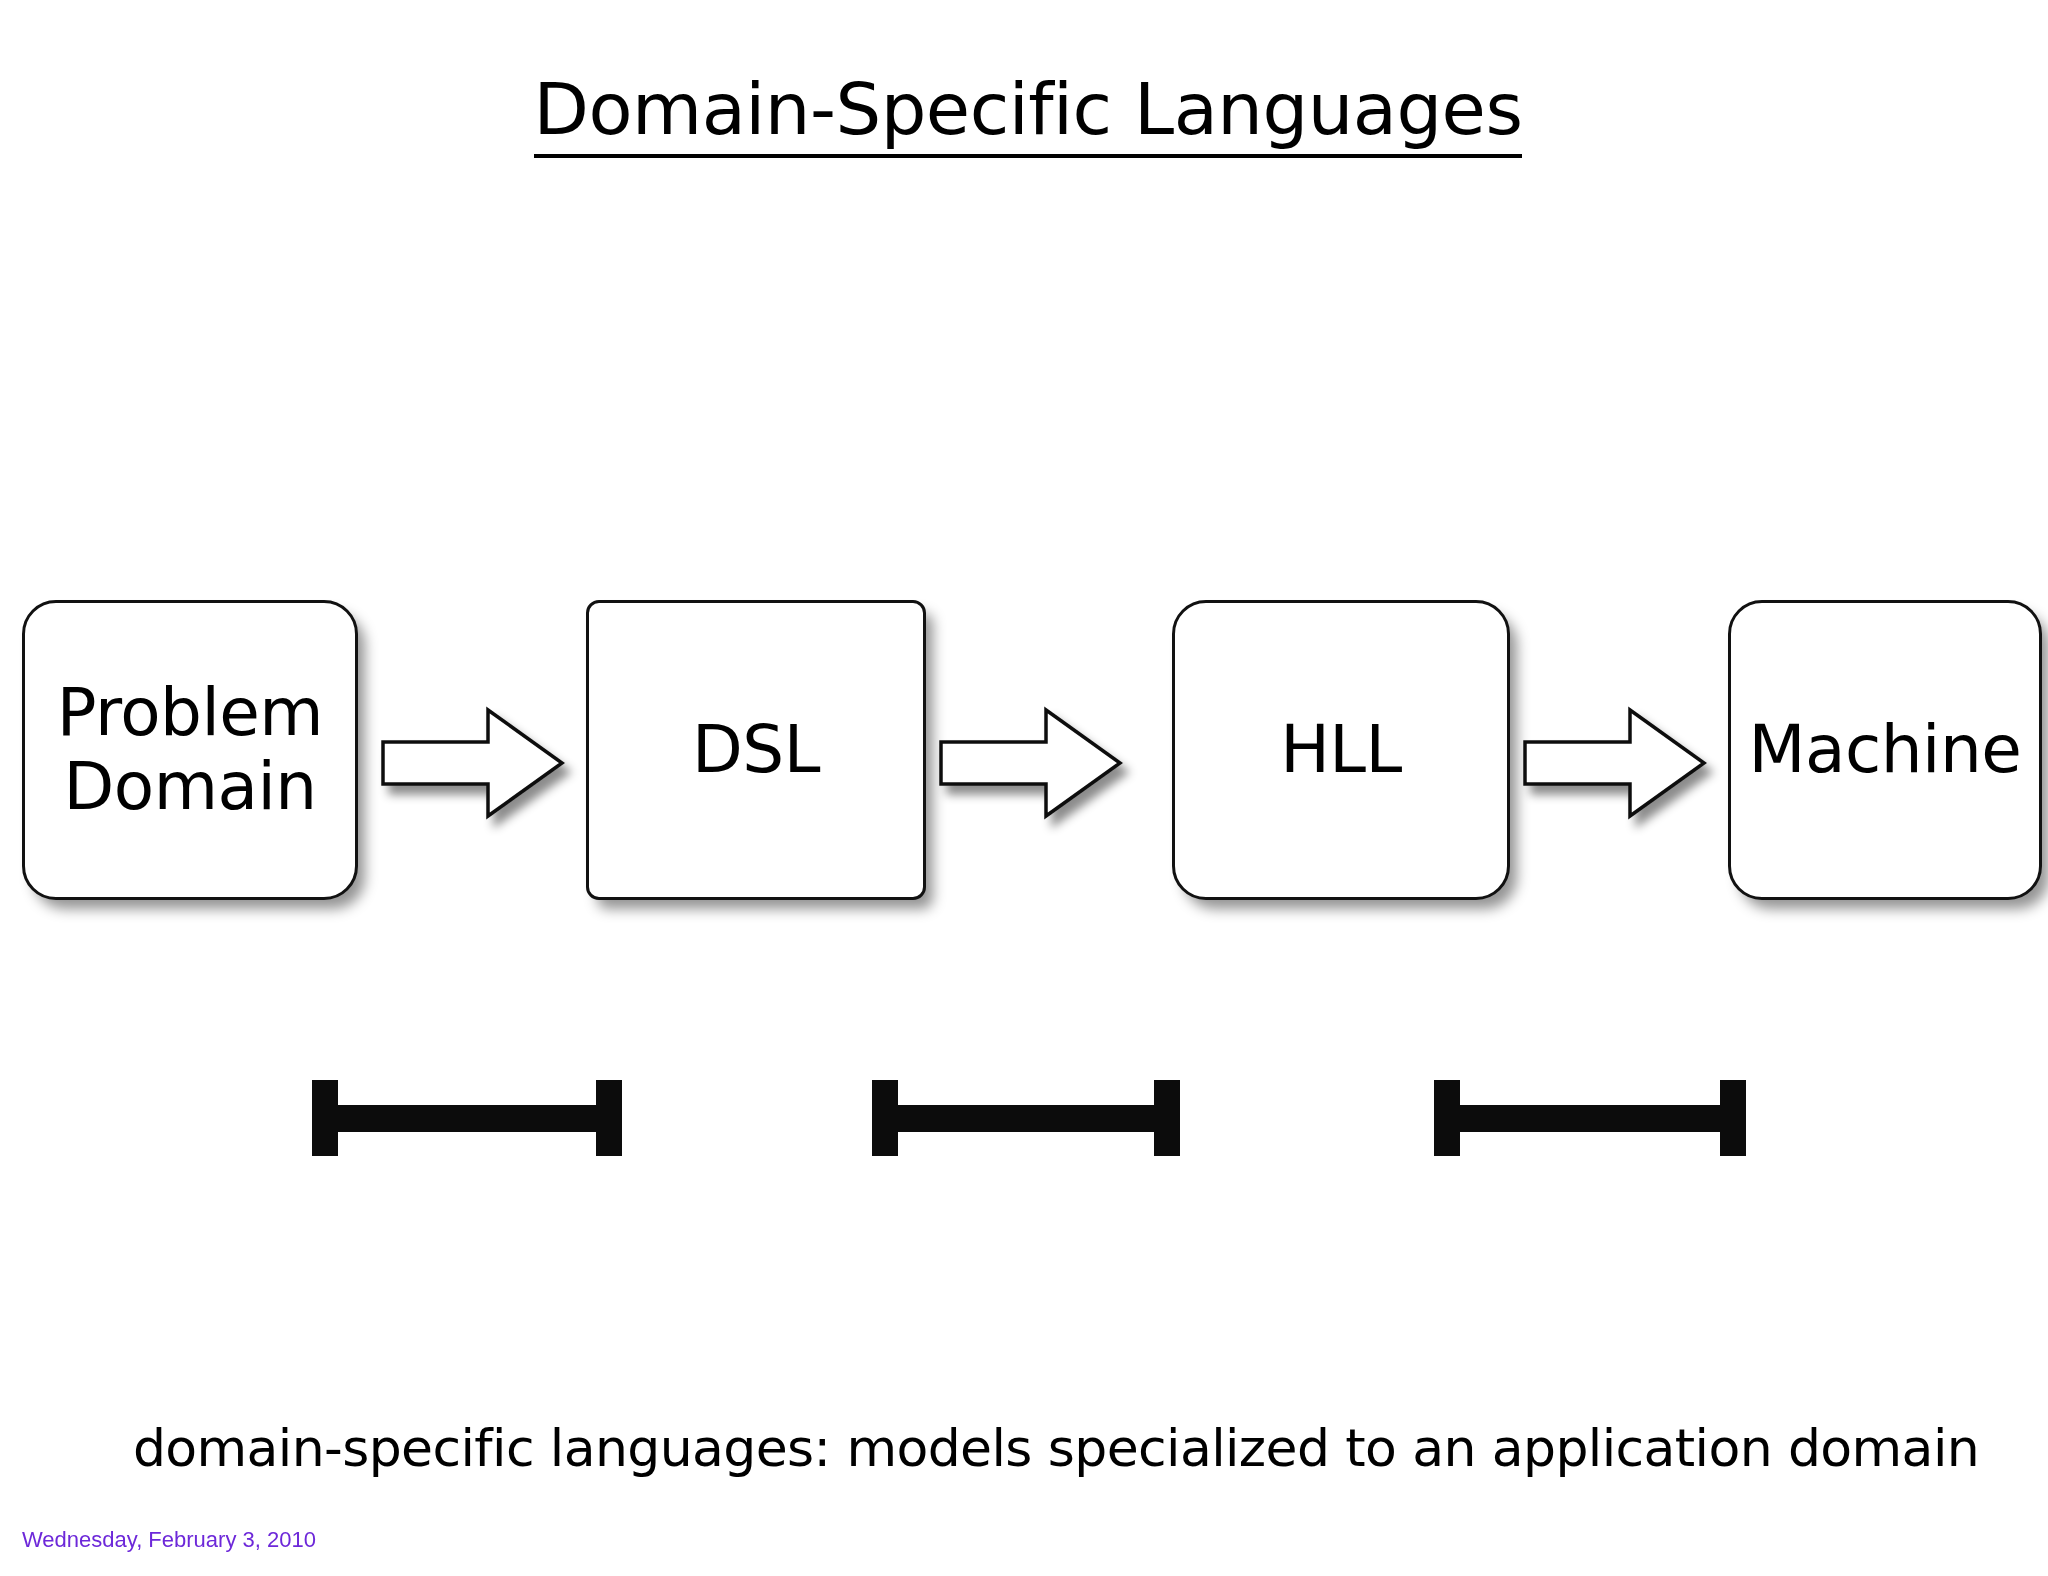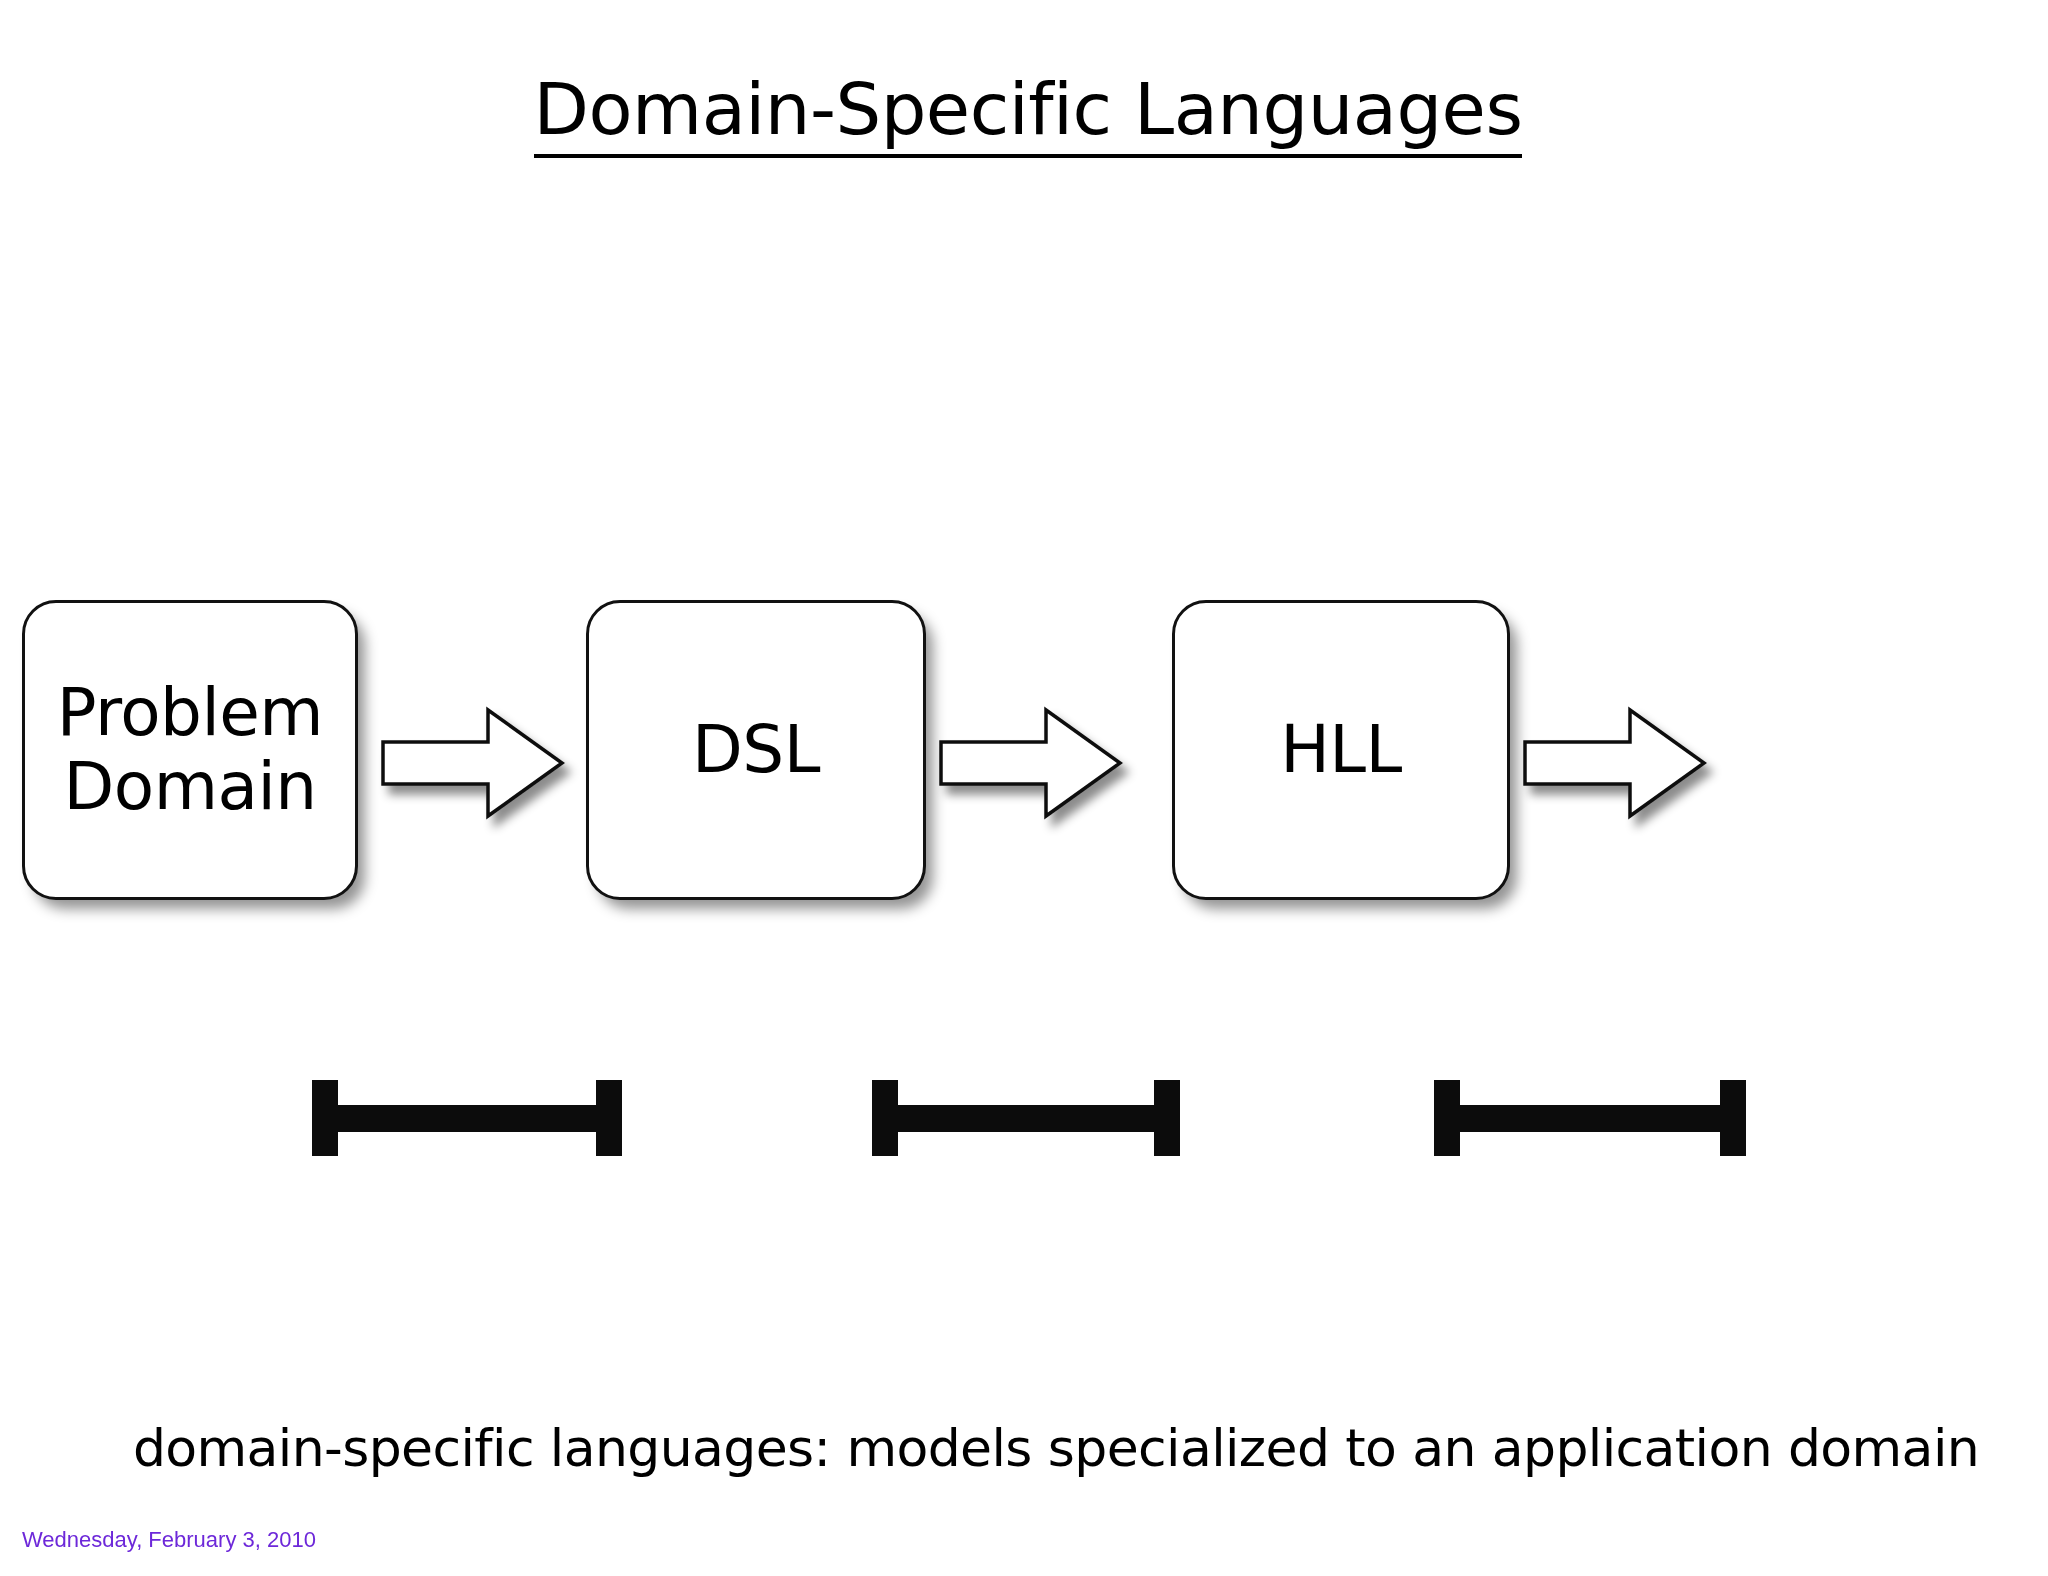--- a/index.html
+++ b/index.html
@@ -63,21 +63,21 @@
     font-family: "DejaVu Sans", sans-serif;
     font-size: 66px;
     line-height: 1.12;
     font-weight: 400;
     letter-spacing: -0.5px;
     white-space: pre-line;
     padding: 0 8px;
   }
 
   #box-problem-domain { left: 22px;   width: 336px; }
-  #box-dsl            { left: 586px;  width: 340px; }
+  #box-dsl            { left: 586px;  width: 340px; border-radius: 13px; }
   #box-hll            { left: 1172px; width: 338px; }
   #box-machine        { left: 1728px; width: 314px; }
 
   
   .flow-arrow {
     position: absolute;
     top: 104px;
     width: 185px;
     height: 118px;
   }
@@ -192,20 +192,23 @@
     <svg viewBox="0 0 185 118" preserveAspectRatio="none">
       <defs>
         <filter id="arrShadow3" x="-40%" y="-40%" width="200%" height="200%">
           <feDropShadow dx="7" dy="9" stdDeviation="5" flood-color="#000000" flood-opacity="0.45"></feDropShadow>
         </filter>
       </defs>
       <polygon points="3,38 108,38 108,6 182,59 108,112 108,80 3,80" fill="#ffffff" stroke="#111111" stroke-width="3.5" stroke-linejoin="miter" filter="url(#arrShadow3)"></polygon>
     </svg>
   </div>
 
+  <div class="flow-box" id="box-machine">
+    <span class="box-label">Machine</span>
+  </div>
 
 </div>
 
 <div id="span-row">
 
   <div class="span-bracket" id="span-1">
     <div class="cap left"></div>
     <div class="bar"></div>
     <div class="cap right"></div>
   </div>

